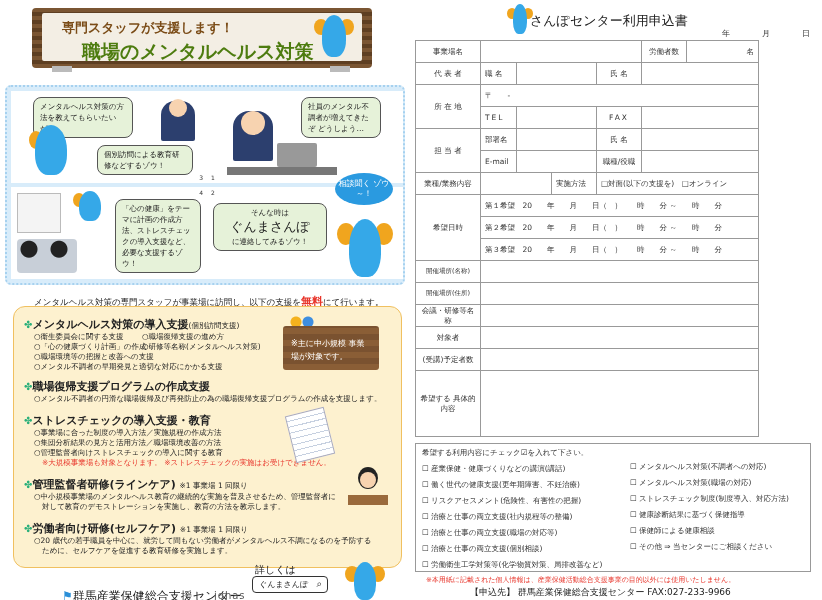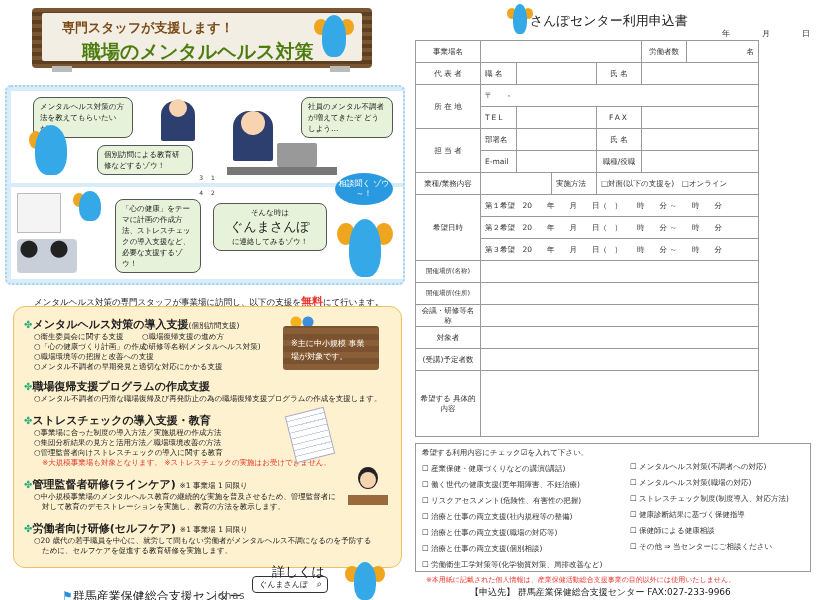--- a/index.html
+++ b/index.html
@@ -24,21 +24,21 @@
 
 .svc{left:13px;top:306px;width:389px;height:262px;background:#fdf1cf;border:1.5px solid #f0c060;border-radius:12px}
 .sh{position:absolute;font-size:11px;font-weight:bold;color:#222;white-space:nowrap}
 .sh .lf{color:#2bb07a;font-size:10px}
 .sh .small{font-size:7.5px;font-weight:normal}
 .si{position:absolute;font-size:7.5px;color:#222;white-space:nowrap;line-height:10.5px}
 .red{color:#e8352b}
 .sign{left:283px;top:326px;width:96px;height:44px;background:repeating-linear-gradient(0deg,#8a5e36 0 6px,#7a5230 6px 12px);border-radius:3px;color:#fff;font-size:8px;padding:11px 8px;line-height:13px}
 .footer-logo{left:62px;top:588px;font-size:12px;font-weight:normal;color:#222}
 .johas{left:214px;top:590px;font-size:10px;color:#555;letter-spacing:1px}
-.search-lbl{left:272px;top:563px;font-size:13px}
+.search-lbl{left:255px;top:563px;font-size:10px}
 .search-box{left:252px;top:576px;width:76px;height:17px;border:1.5px solid #333;border-radius:4px;font-size:8px;padding:2px 6px}
 
 .ftitle{left:530px;top:12px;font-size:13px;color:#222}
 .fdate{top:28px;font-size:8px;color:#333}
 .ftable{position:absolute;left:415px;top:40px;width:344px;border-collapse:collapse;font-size:7.5px;color:#333}
 .ftable td{border:1px solid #999;height:22px;padding:0 4px}
 .ftable .lab{text-align:center;width:65px}
 .checks{left:415px;top:443px;width:396px;height:129px;border:1px solid #999;font-size:7.5px;padding:3px 6px;color:#333}
 .chk{position:absolute;font-size:7.5px;white-space:nowrap}
 .privacy{left:426px;top:575px;font-size:7px;color:#e8352b}
@@ -68,21 +68,21 @@
     <div style="position:absolute;left:18px;top:34px;width:40px;height:50px">
         <div class="ele-ear" style="left:0;top:6px;width:14px;height:18px"></div>
         <div class="ele" style="left:6px;top:0;width:32px;height:50px"></div>
       </div>
     <div style="position:absolute;left:150px;top:10px;width:34px;height:40px;background:#2c3f6e;border-radius:14px 14px 2px 2px">
         <div style="position:absolute;left:8px;top:-2px;width:18px;height:18px;border-radius:50%;background:#f7d3b0"></div>
       </div>
     <div class="pnum" style="right:4px;bottom:2px">3</div>
   </div>
   <div class="panel" style="left:200px;top:4px">
-    <div class="bubble" style="left:94px;top:6px;width:92px">社員のメンタル不調者が増えてきたぞ どうしよう…</div>
+    <div class="bubble" style="left:94px;top:6px;width:80px">社員のメンタル不調者が増えてきたぞ どうしよう…</div>
     <div style="position:absolute;left:26px;top:20px;width:40px;height:50px;background:#2c3f6e;border-radius:16px 16px 2px 2px">
         <div style="position:absolute;left:8px;top:0;width:24px;height:24px;border-radius:50%;background:#f7d3b0"></div>
       </div>
     <div style="position:absolute;left:70px;top:52px;width:40px;height:24px;background:#999;border-radius:2px"></div>
     <div style="position:absolute;left:20px;top:76px;width:110px;height:8px;background:#777"></div>
     <div class="pnum" style="left:4px;bottom:2px">1</div>
   </div>
   <div class="panel" style="left:4px;top:100px">
     <div style="position:absolute;left:6px;top:6px;width:44px;height:40px;background:#f4f4f4;border:1px solid #bbb"></div>
     <div style="position:absolute;left:62px;top:4px;width:30px;height:30px">

